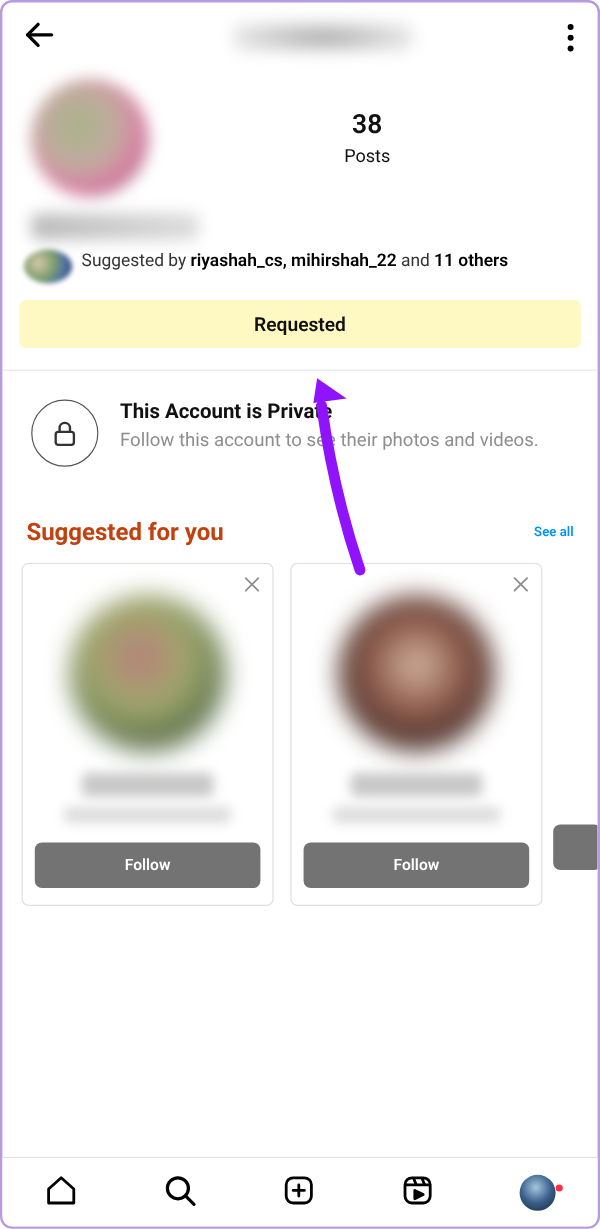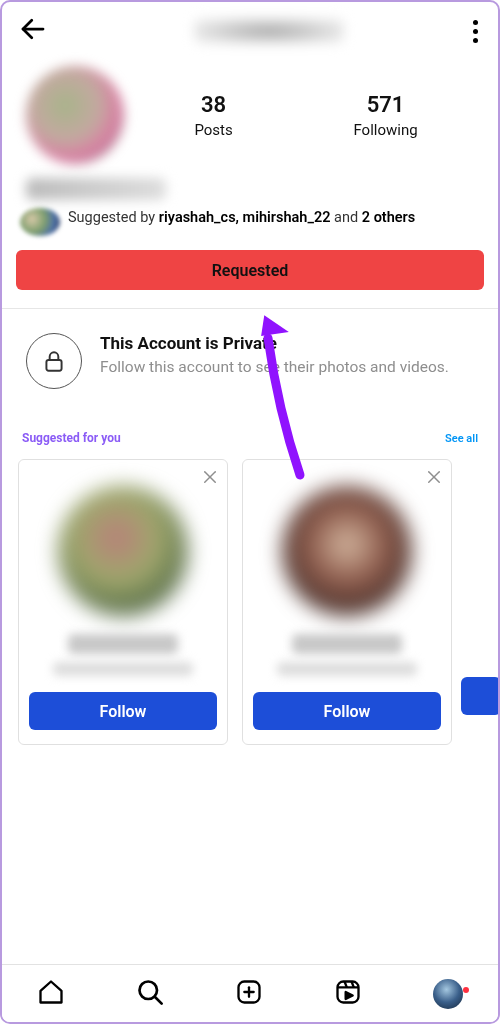--- a/index.html
+++ b/index.html
@@ -64,21 +64,21 @@
 .fb-thumb {
   width: 40px; height: 28px; border-radius:50%;
   background: radial-gradient(circle at 30% 40%, #d8c9a8 0%, #7f9f6f 40%, #4c6fa8 70%, #223 100%);
   filter: blur(2px);
   flex-shrink:0;
 }
 .fb-text { font-size: 14.5px; color:#333; line-height:1.35; }
 .fb-text b { color:#000000; font-weight:600; }
 .requested-btn {
   margin: 14px 14px 10px 14px;
-  background:#ef4444;
+  background:#fef9c3;
   border-radius:6px;
   height:40px;
   display:flex;
   align-items:center;
   justify-content:center;
   font-size:16px;
   font-weight:600;
   color:#111;
 }
 .divider { height:1px; background:#e6e6e6; margin: 18px 0 0 0; }
@@ -99,21 +99,21 @@
 }
 .lock-circle svg { width:26px; height:26px; }
 .private-text .title { font-size:17px; font-weight:700; color:#111; margin-bottom:4px; }
 .private-text .body { font-size:15.5px; color:#8e8e8e; line-height:1.35; }
 .sug-head {
   display:flex;
   justify-content:space-between;
   align-items:center;
   padding: 26px 20px 14px 20px;
 }
-.sug-head .t { font-size:12px; font-weight:700; color:#8b5cf6; }
+.sug-head .t { font-size:20px; font-weight:700; color:#c2410c; }
 .sug-head .link { font-size:11px; font-weight:600; color:#0095f6; }
 .sug-row {
   display:flex;
   gap:14px;
   padding: 0 16px 0 16px;
   overflow:hidden;
 }
 .sug-card {
   width:210px;
   border:1px solid #e0e0e0;
@@ -149,27 +149,27 @@
 .sug-sub-blur {
   width:140px; height:14px;
   background:#ddd; filter:blur(5px);
   border-radius:5px;
   margin-top:8px;
 }
 .sug-follow {
   margin-top:16px;
   width:100%;
   height:38px;
-  background:#1d4ed8;
+  background:#737373;
   color:#fff;
   border-radius:6px;
   display:flex;
   align-items:center;
   justify-content:center;
-  font-size:16px;
+  font-size:13px;
   font-weight:600;
 }
 .sug-card.partial { width:30px; border:none; padding:0; }
 .sug-card.partial .sug-follow { height:38px; width:40px; margin-top:218px; }
 .bottom-nav {
   position:absolute;
   bottom:0; left:0; right:0;
   border-top:1px solid #e2e2e2;
   height:58px;
   display:flex;
@@ -215,33 +215,29 @@
   </div>
 </div>
 
 <div class="profile-row">
   <div class="avatar"></div>
   <div class="stats">
     <div class="stat">
       <div class="num">38</div>
       <div class="lbl">Posts</div>
     </div>
-    <div class="stat">
-      <div class="num">571</div>
-      <div class="lbl">Following</div>
-    </div>
   </div>
 </div>
 
 <div class="display-name-blur"></div>
 
 <div class="followed-by">
   <div class="fb-thumb"></div>
   <div class="fb-text">
-    <span>Suggested by </span><b>riyashah_cs, mihirshah_22</b><span> and </span><b>2 others</b>
+    <span>Suggested by </span><b>riyashah_cs, mihirshah_22</b><span> and </span><b>11 others</b>
   </div>
 </div>
 
 <div class="requested-btn">
   <span>Requested</span>
 </div>
 
 <div class="divider"></div>
 
 <div class="private-box">

